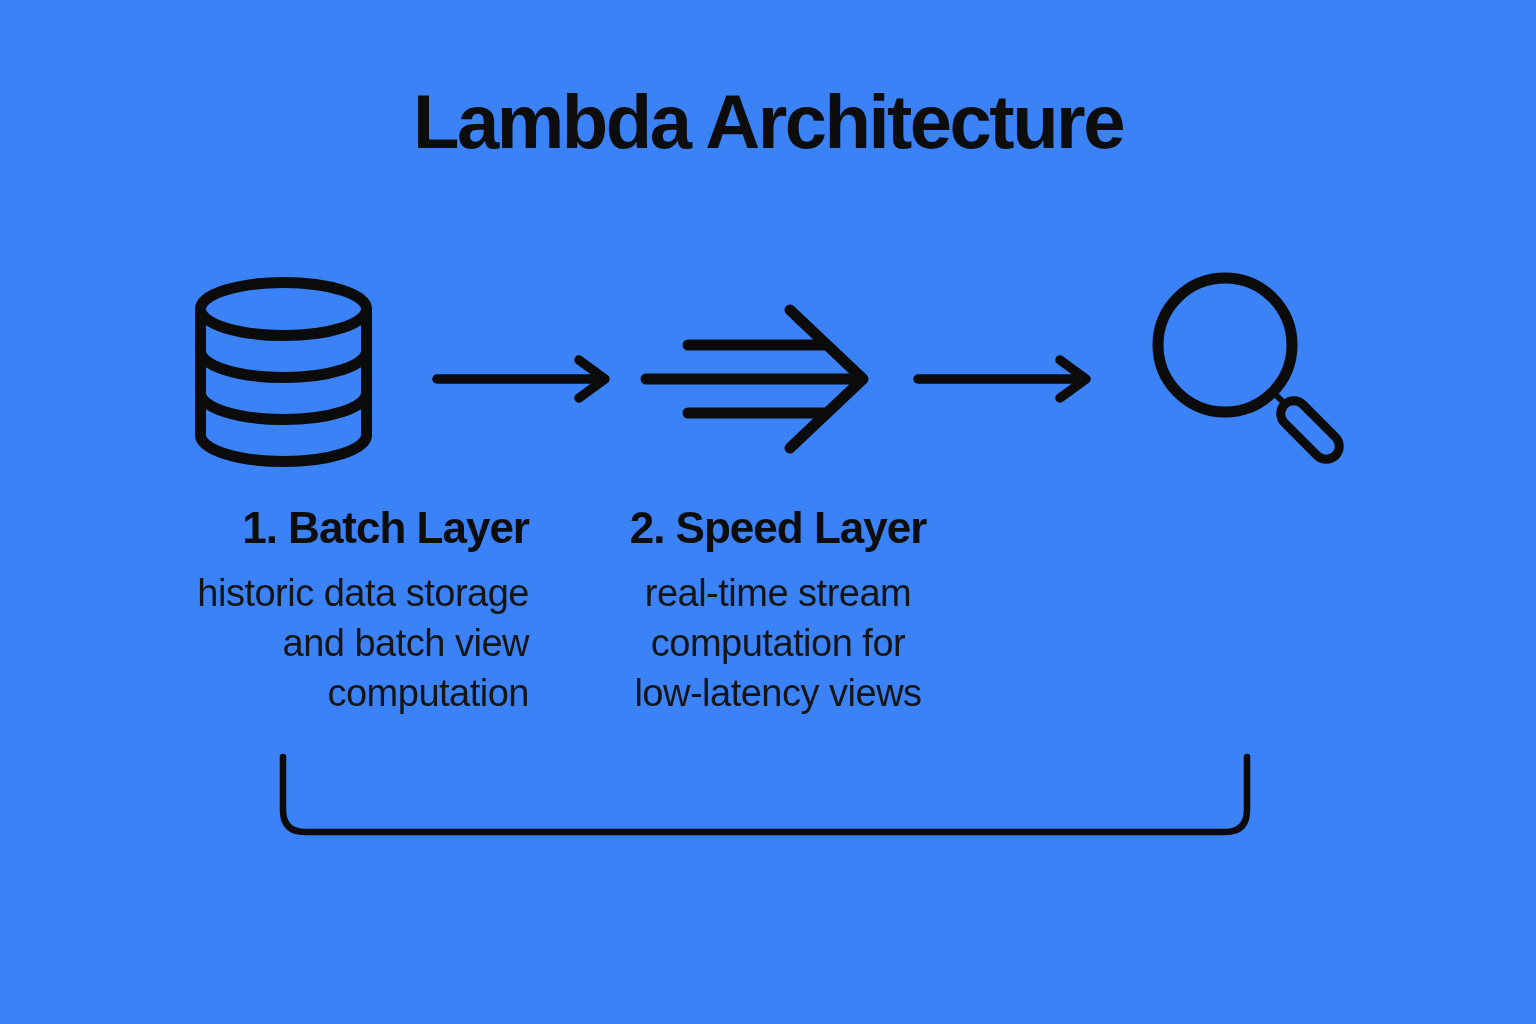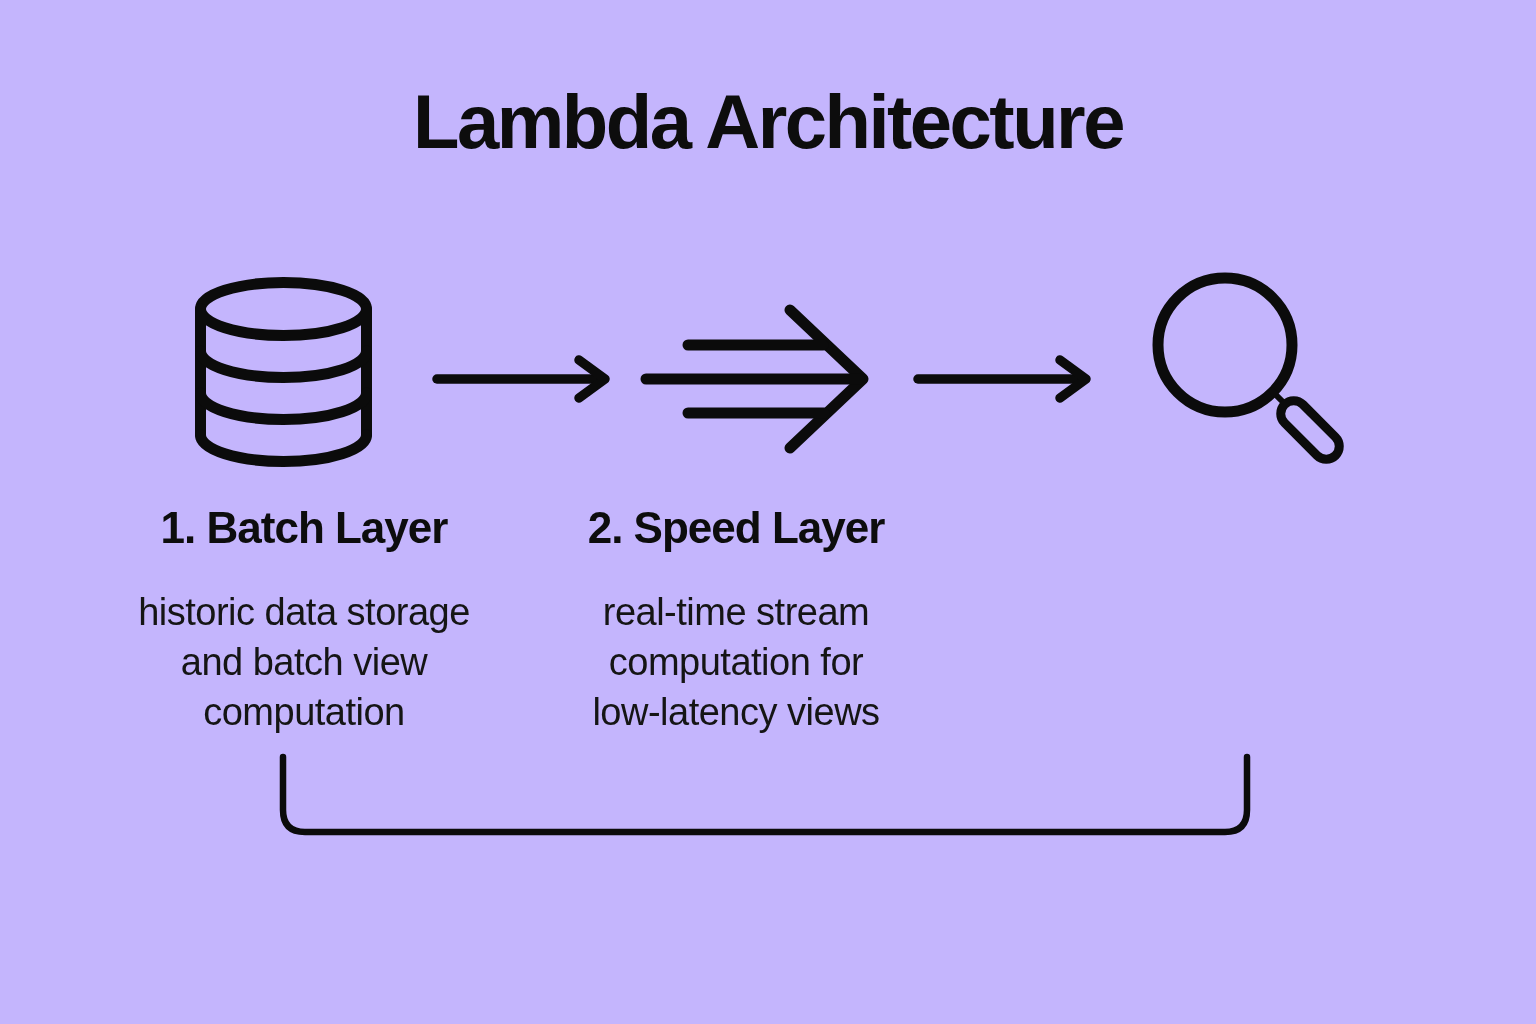--- a/index.html
+++ b/index.html
@@ -1,20 +1,20 @@
 <!DOCTYPE html>
 <html><head>
 <meta charset="utf-8">
 <style>
   html, body { margin: 0; padding: 0; background: #FAF9F4; }
   .canvas {
     position: relative;
     width: 1536px;
     height: 1024px;
-    background: #c4b5fd;
+    background: #3b82f6;
     font-family: "Liberation Sans", sans-serif;
     color: #121212;
     overflow: hidden;
   }
   .title {
     position: absolute;
     top: 84px;
     left: 0;
     width: 1536px;
     margin: 0;
@@ -32,33 +32,33 @@
     stroke: #0B0B0B;
     stroke-linecap: round;
     stroke-linejoin: round;
   }
   .column {
     position: absolute;
     top: 503px;
     width: 480px;
     text-align: center;
   }
-  .col-batch   { left: 64px;   }
-  .col-speed   { left: 496px;  }
+  .col-batch   { left: 49px; text-align: right;   }
+  .col-speed   { left: 538px;  }
   .col-serving { left: 1010px; }
   .column h2 {
     margin: 0;
     font-size: 44px;
     line-height: 50px;
     font-weight: bold;
     letter-spacing: -1px;
     color: #0D0D0D;
   }
   .column .desc {
-    margin-top: 34px;
+    margin-top: 15px;
     font-size: 38px;
     line-height: 50px;
     letter-spacing: -0.5px;
     white-space: pre-line;
     color: #151515;
   }
   .bracket { position: absolute; left: 270px; top: 744px; }
 </style>
 </head>
 <body>

